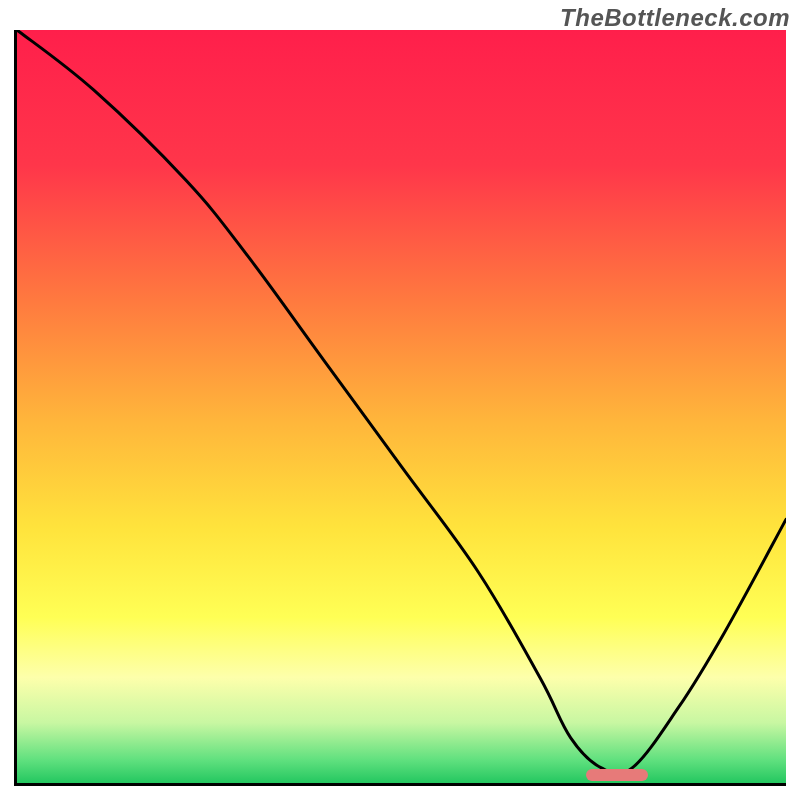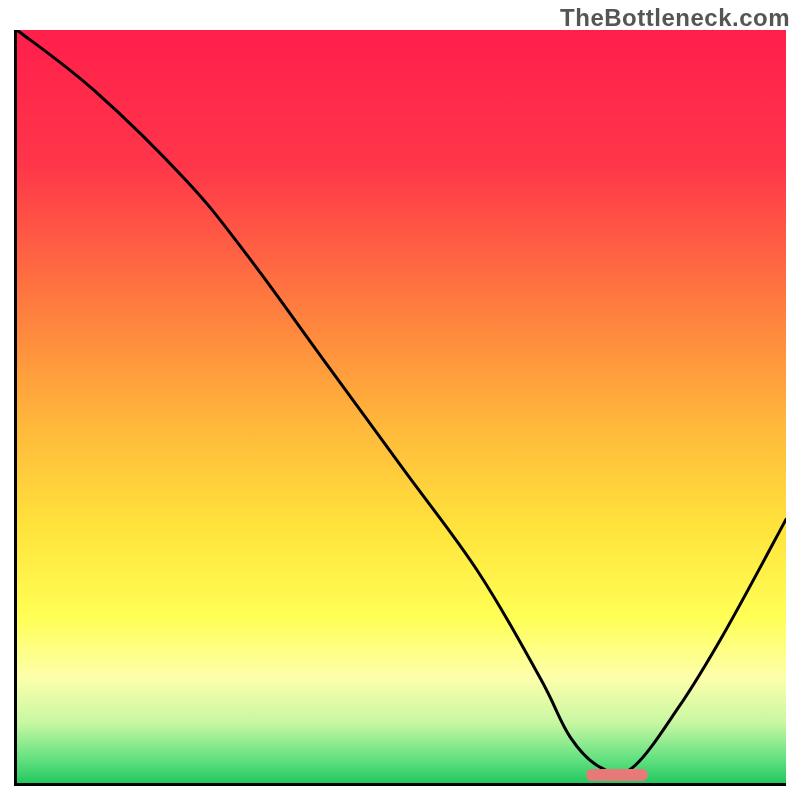--- a/index.html
+++ b/index.html
@@ -8,20 +8,21 @@
     width: 800px;
     height: 800px;
     background: #ffffff;
     font-family: Arial, Helvetica, sans-serif;
     overflow: hidden;
   }
   .frame {
     position: relative;
     width: 800px;
     height: 800px;
+    font-style: italic;
   }
   .watermark {
     position: absolute;
     top: 4px;
     right: 10px;
     color: #555555;
     font-size: 24px;
     font-weight: bold;
     letter-spacing: 0.5px;
     z-index: 50;

